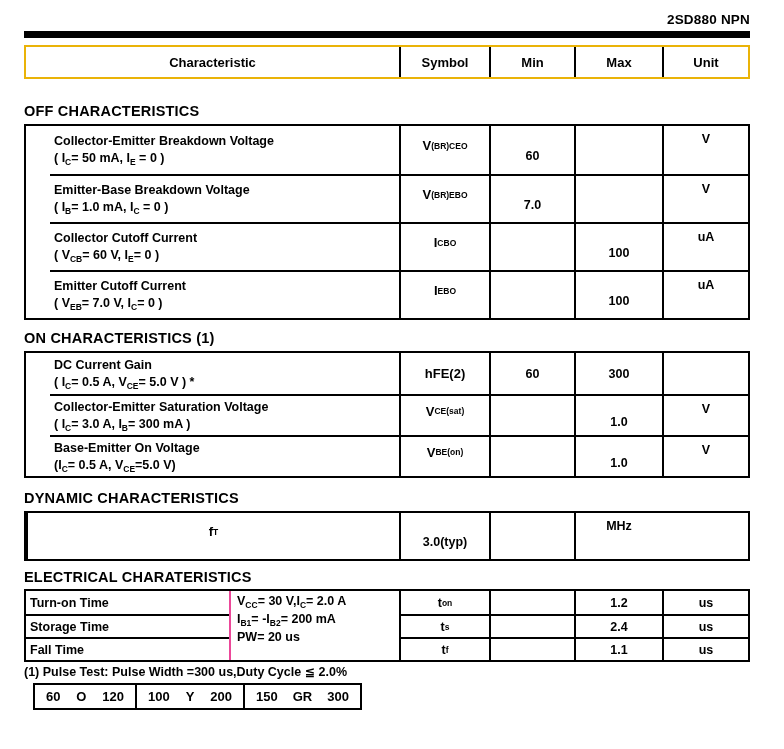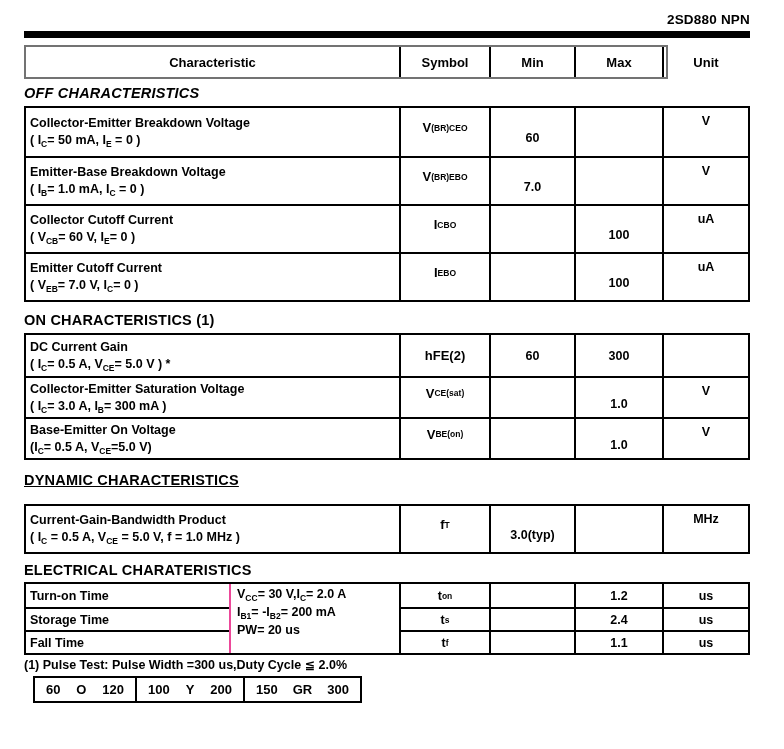--- a/index.html
+++ b/index.html
@@ -17,39 +17,39 @@
 
   .elec-title { font-size: 15px; margin-bottom: 7px; white-space: nowrap; }
   .elec-title .b { font-weight: bold; letter-spacing: 0.2px; }
   .elec-title .c { font-weight: normal; }
 
   sub { font-size: 8.5px; line-height: 0; vertical-align: -3px; font-weight: bold; }
   sup { font-size: 9px; line-height: 0; font-weight: bold; }
 
   .grid-header {
     display: grid; grid-template-columns: 373px 90px 85px 88px 86px;
-    border: 2px solid #737373; height: 34px; margin-bottom: 6px; width: 644px;
+    border: 2px solid #eab308; height: 34px; margin-bottom: 24px; width: 726px;
   }
   .grid-header > div { display: flex; align-items: center; justify-content: center; font-weight: bold; font-size: 13px; }
 
   .bl { border-left: 2px solid #000; }
   .bt { border-top: 2px solid #000; }
 
   .sec-title { font-weight: bold; font-size: 14.5px; letter-spacing: 0.2px; }
-  .mt1 { margin-top: 4px; margin-bottom: 5px; font-style: italic; }
+  .mt1 { margin-top: 4px; margin-bottom: 5px; }
   .mt2 { margin-top: 10px; margin-bottom: 5px; }
-  .mt3 { margin-top: 12px; margin-bottom: 16px; text-decoration: underline; }
+  .mt3 { margin-top: 12px; margin-bottom: 5px; }
   .mt4 { margin-top: 8px; margin-bottom: 4px; }
 
   .tbl { display: grid; grid-template-columns: 373px 90px 85px 88px 86px; border: 2px solid #000; width: 726px; }
   .tbl.off { grid-auto-rows: 48px; }
   .tbl.on  { grid-auto-rows: 41px; }
   .tbl.dyn { grid-auto-rows: 46px; }
 
-  .c-name { display: flex; flex-direction: column; justify-content: center; padding-left: 4px; font-size: 12.5px; font-weight: bold; line-height: 1.35; }
+  .c-name { display: flex; flex-direction: column; justify-content: center; padding-left: 4px; font-size: 12.5px; font-weight: bold; line-height: 1.35; margin-left: 24px; }
   .c-sym  { display: flex; align-items: center; justify-content: center; font-size: 13px; font-weight: bold; padding-bottom: 9px; }
   .c-val  { display: flex; align-items: center; justify-content: center; font-size: 12.5px; font-weight: bold; padding-top: 12px; }
   .c-unit { display: flex; align-items: flex-start; justify-content: center; font-size: 12.5px; font-weight: bold; padding-top: 6px; }
 
   .switch-tbl { display: grid; grid-template-columns: 203px 170px 90px 85px 88px 86px; grid-auto-rows: 23px; border: 2px solid #000; width: 726px; }
   .s-name { display: flex; align-items: center; padding-left: 4px; font-weight: bold; font-size: 12.5px; }
   .s-cond { grid-column: 2; grid-row: 1 / span 3; border-left: 2px solid #ec4899; padding: 1px 0 0 6px; font-weight: bold; font-size: 12.5px; line-height: 1.45; }
   .s-cell { display: flex; align-items: center; justify-content: center; font-weight: bold; font-size: 12.5px; }
 
   .fnote { font-weight: bold; font-size: 12.5px; line-height: 1.2; }
@@ -147,24 +147,20 @@
     </div>
     <div class="c-sym bl bt">V<sub>BE(on)</sub></div>
     <div class="c-val bl bt"></div>
     <div class="c-val bl bt">1.0</div>
     <div class="c-unit bl bt">V</div>
   </div>
 
   <div class="sec-title mt3">DYNAMIC CHARACTERISTICS</div>
 
   <div class="tbl dyn">
-    <div class="c-name">
-      <div>Current-Gain-Bandwidth Product</div>
-      <div>( I<sub>C</sub> = 0.5 A, V<sub>CE</sub> = 5.0 V, f = 1.0 MHz )</div>
-    </div>
     <div class="c-sym bl">f<sub>T</sub></div>
     <div class="c-val bl">3.0(typ)</div>
     <div class="c-val bl"></div>
     <div class="c-unit bl">MHz</div>
   </div>
 
   <div class="sec-title mt4">ELECTRICAL CHARATERISTICS</div>
 
   <div class="switch-tbl">
     <div class="s-cond">

